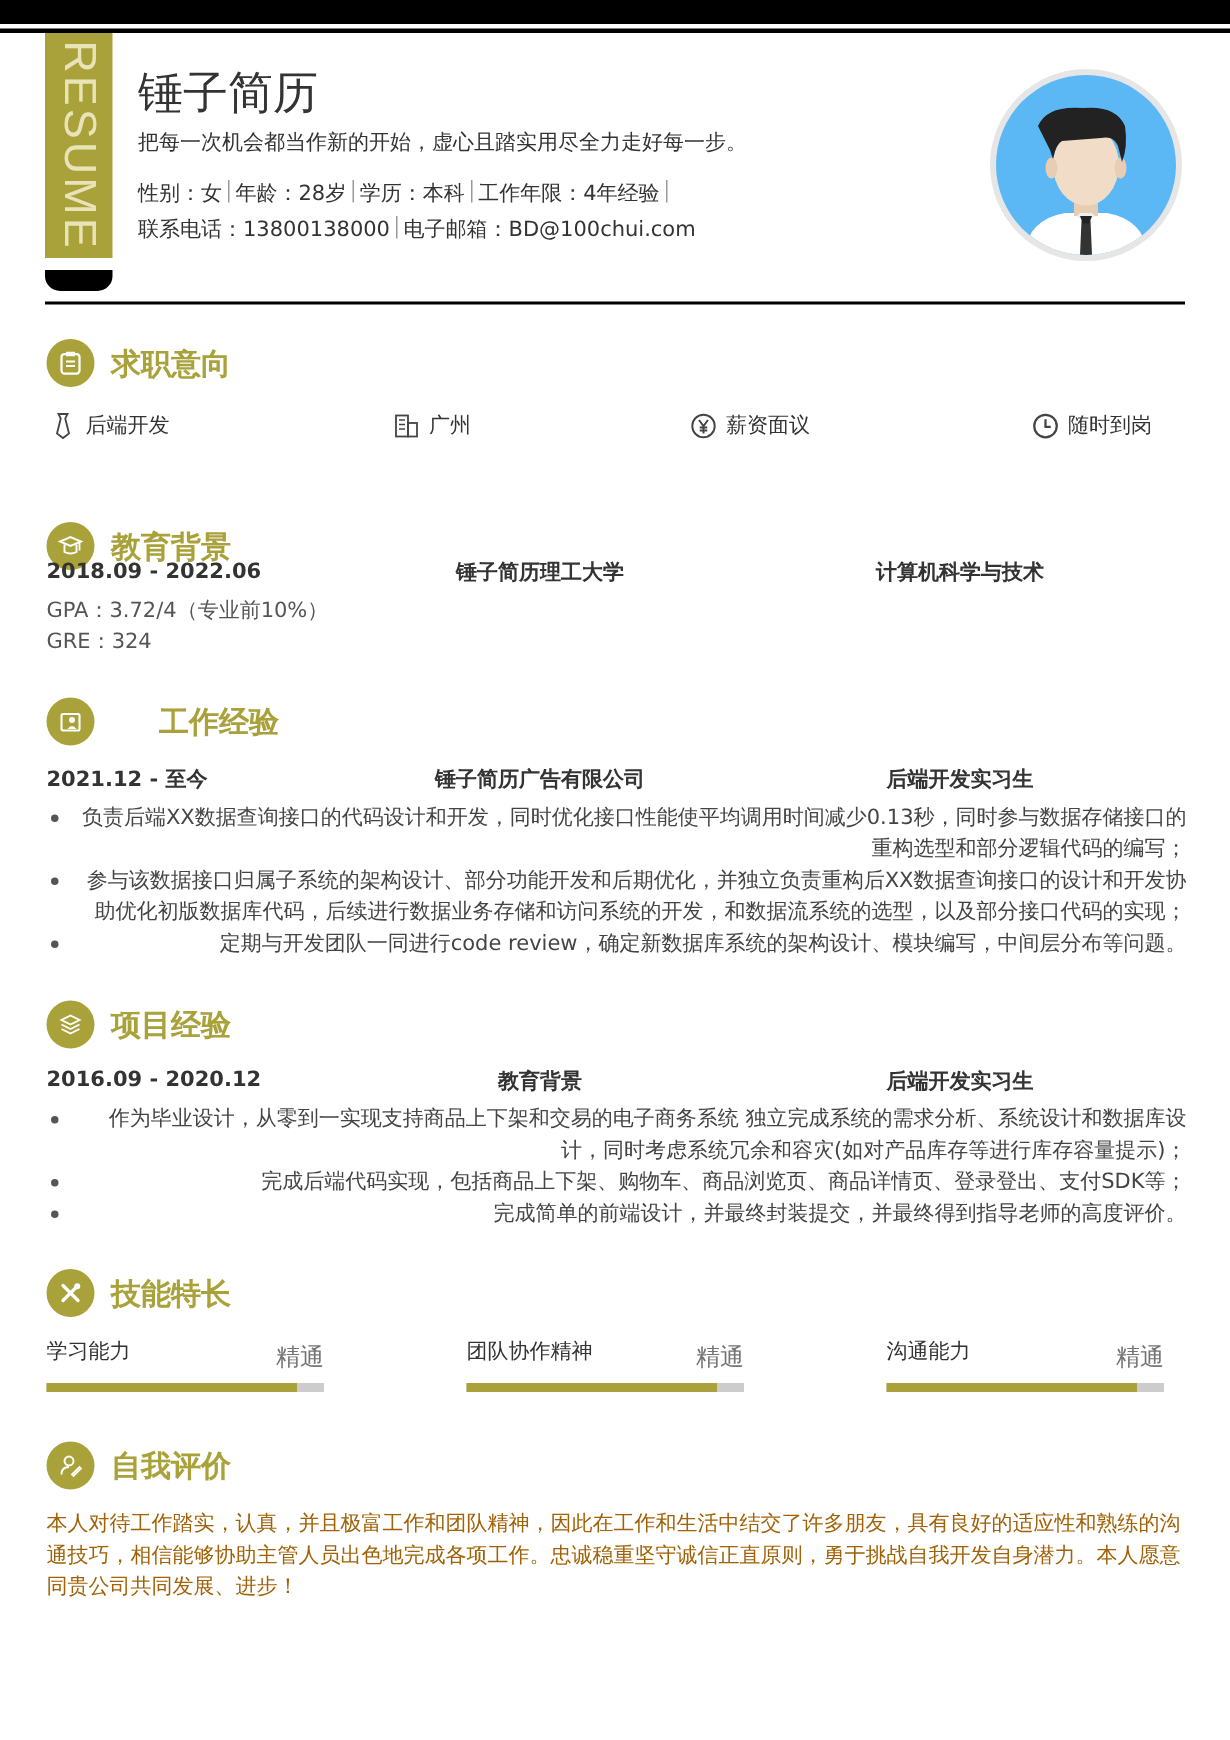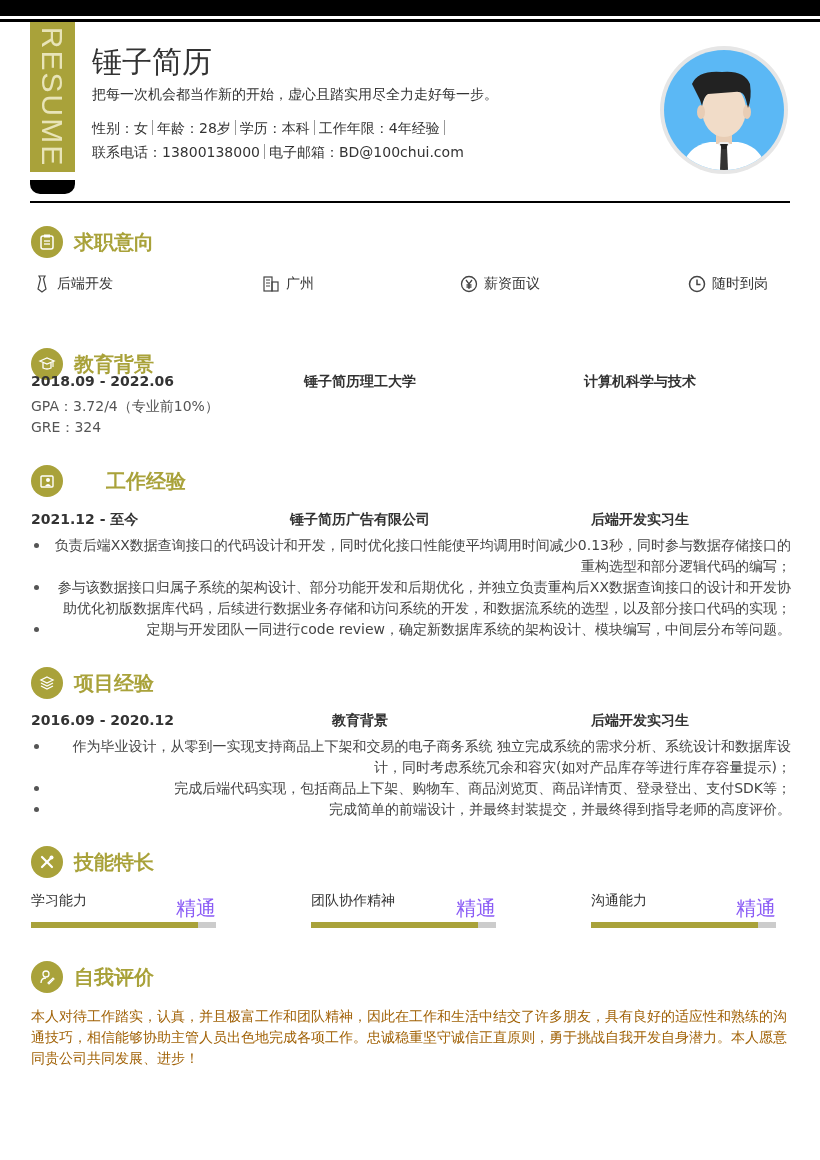--- a/index.html
+++ b/index.html
@@ -43,21 +43,21 @@
     .row3 span { position: absolute; top: 0; white-space: nowrap; }
 
     .plain { position: absolute; left: 31px; font-size: 14px; color: #555; }
 
     .bullets { position: absolute; left: 31px; width: 760px; list-style: none; font-size: 14px; color: #444; line-height: 21px; }
     .bullets li { position: relative; padding-left: 20px; text-align: right; }
     .bullets li::before { content: ""; position: absolute; left: 3px; top: 8px; width: 5px; height: 5px; border-radius: 50%; background: #555; }
 
     .skill { position: absolute; top: 892px; width: 185px; height: 40px; }
     .skill-name { position: absolute; left: 0; top: 0; font-size: 14px; color: #333; }
-    .skill-level { position: absolute; right: 0; top: 3px; font-size: 20px; color: #8b5cf6; }
+    .skill-level { position: absolute; right: 0; top: 3px; font-size: 16px; color: #737373; }
     .skill-bar { position: absolute; left: 0; top: 30px; width: 185px; height: 6px; background: #cccccc; }
     .skill-fill { height: 6px; background: #a9a23a; width: 90%; }
 
     .self-text { position: absolute; left: 31px; top: 1006px; width: 760px; font-size: 14px; line-height: 21px; color: #a16207; }
   </style>
 </head>
 <body>
 
 <div class="top-bar"></div>
 <div class="top-line"></div>

